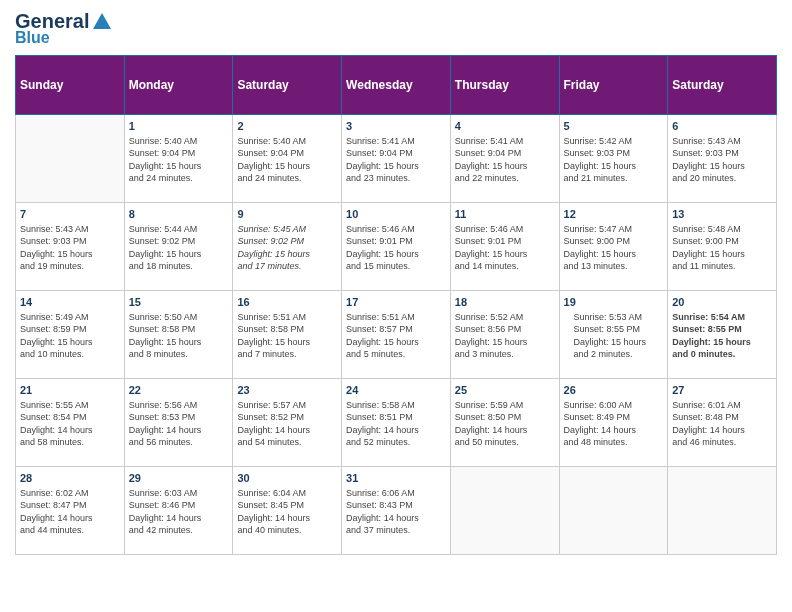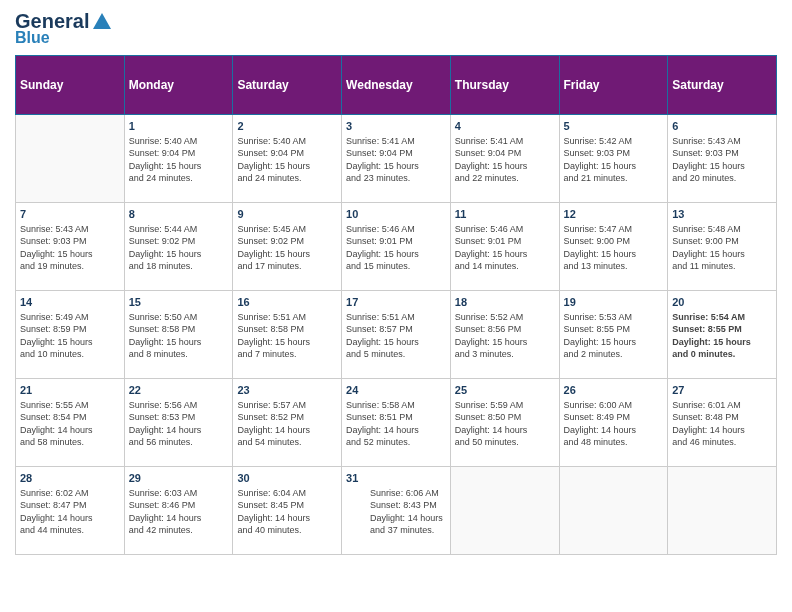--- a/index.html
+++ b/index.html
@@ -174,21 +174,21 @@
           </td>
           <td>
             <span class="day-number">8</span>
             <div class="day-info" style="white-space: pre-line;">Sunrise: 5:44 AM
 Sunset: 9:02 PM
 Daylight: 15 hours
 and 18 minutes.</div>
           </td>
           <td>
             <span class="day-number">9</span>
-            <div class="day-info" style="white-space: pre-line;">Sunrise: 5:45 AM
+            <div class="day-info" style="white-space: pre-line; font-style: italic;">Sunrise: 5:45 AM
 Sunset: 9:02 PM
 Daylight: 15 hours
 and 17 minutes.</div>
           </td>
           <td>
             <span class="day-number">10</span>
             <div class="day-info" style="white-space: pre-line;">Sunrise: 5:46 AM
 Sunset: 9:01 PM
 Daylight: 15 hours
 and 15 minutes.</div>
@@ -246,21 +246,21 @@
           </td>
           <td>
             <span class="day-number">18</span>
             <div class="day-info" style="white-space: pre-line;">Sunrise: 5:52 AM
 Sunset: 8:56 PM
 Daylight: 15 hours
 and 3 minutes.</div>
           </td>
           <td>
             <span class="day-number">19</span>
-            <div class="day-info" style="white-space: pre-line;">Sunrise: 5:53 AM
+            <div class="day-info" style="white-space: pre-line; margin-left: 10px;">Sunrise: 5:53 AM
 Sunset: 8:55 PM
 Daylight: 15 hours
 and 2 minutes.</div>
           </td>
           <td>
             <span class="day-number">20</span>
             <div class="day-info" style="white-space: pre-line; font-weight: bold;">Sunrise: 5:54 AM
 Sunset: 8:55 PM
 Daylight: 15 hours
 and 0 minutes.</div>
@@ -334,21 +334,21 @@
           </td>
           <td>
             <span class="day-number">30</span>
             <div class="day-info" style="white-space: pre-line;">Sunrise: 6:04 AM
 Sunset: 8:45 PM
 Daylight: 14 hours
 and 40 minutes.</div>
           </td>
           <td>
             <span class="day-number">31</span>
-            <div class="day-info" style="white-space: pre-line; margin-left: 24px;">Sunrise: 6:06 AM
+            <div class="day-info" style="white-space: pre-line;">Sunrise: 6:06 AM
 Sunset: 8:43 PM
 Daylight: 14 hours
 and 37 minutes.</div>
           </td>
           <td class="empty-cell"></td>
           <td class="empty-cell"></td>
           <td class="empty-cell"></td>
         </tr>
       </tbody>
   </table>

